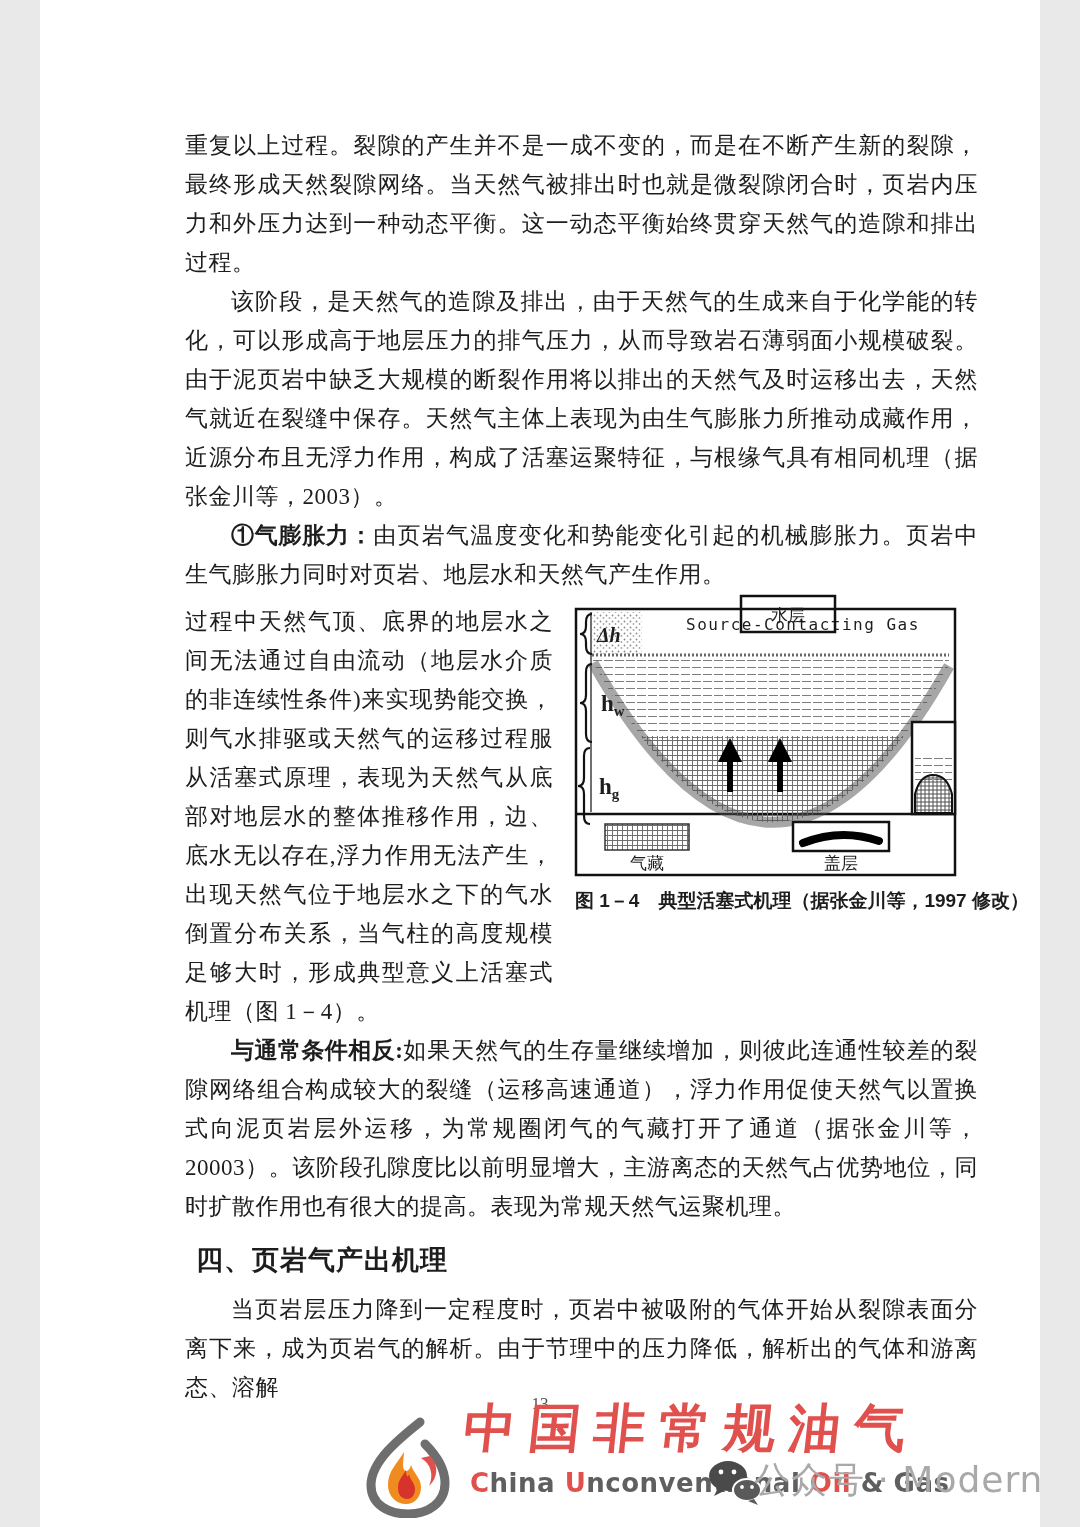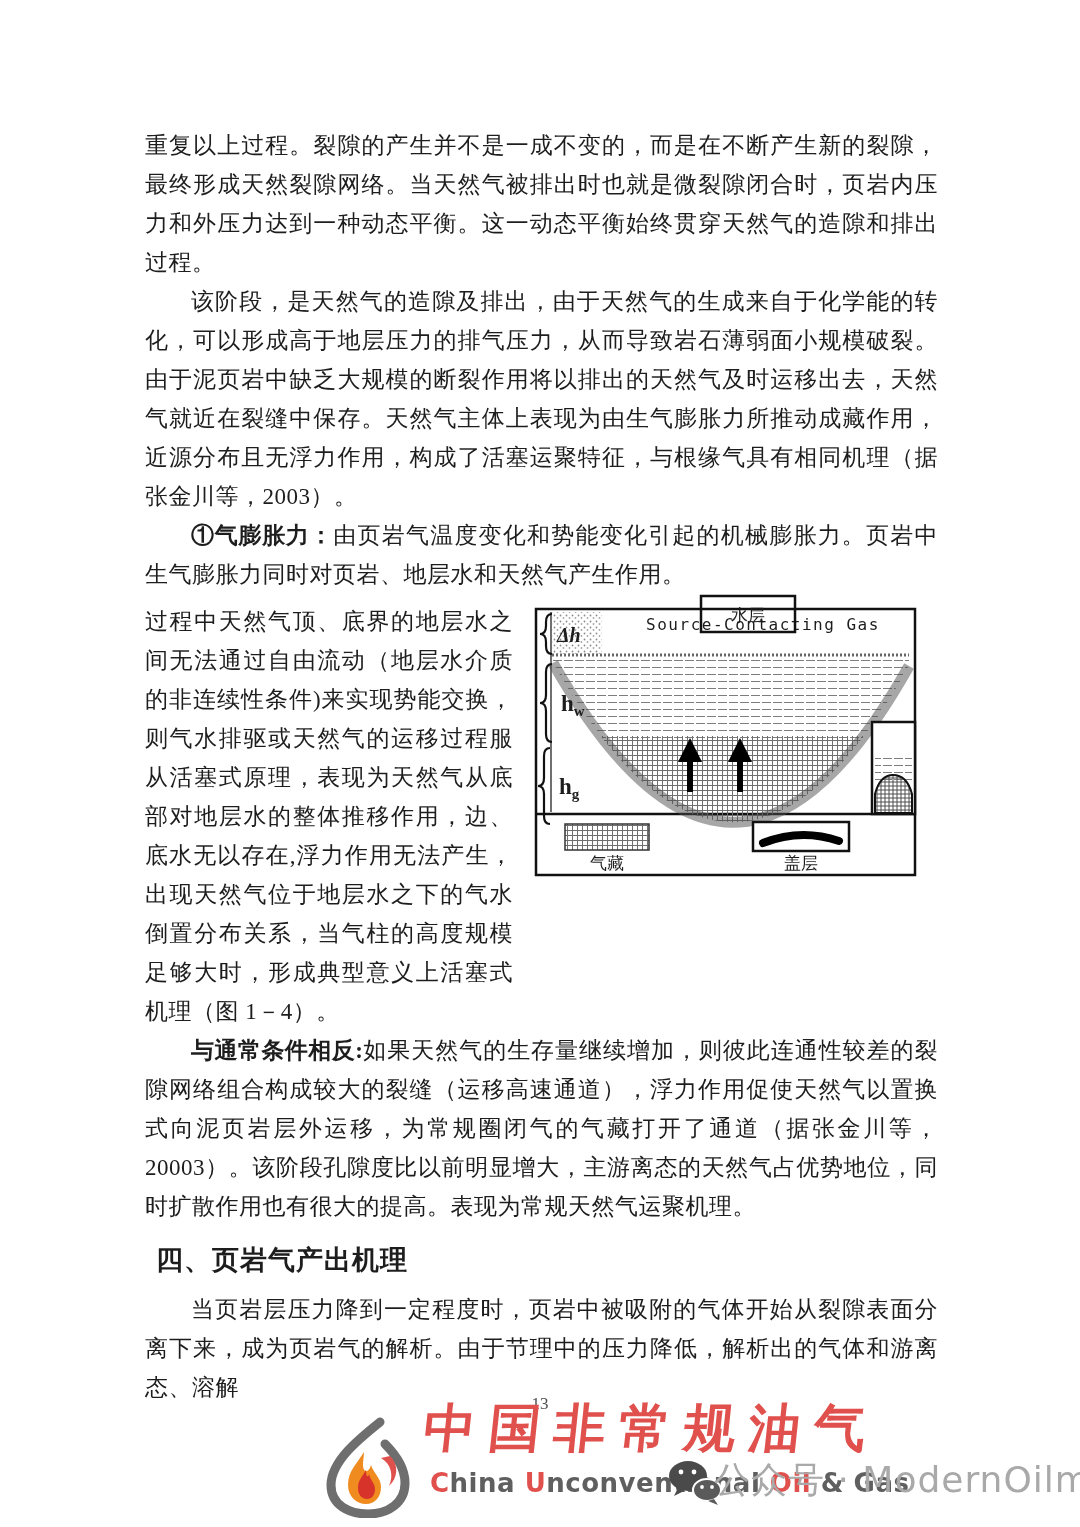--- a/index.html
+++ b/index.html
@@ -1,18 +1,18 @@
 <!DOCTYPE html>
 <html><head>
 <meta charset="utf-8">
 <style>
   html,body{margin:0;padding:0;background:#e9e9e9;}
   .page{
     position:relative;
-    width:1080px;height:1527px;
+    width:1000px;height:1527px;
     margin:0 auto;
     background:#ffffff;
     font-family:"Liberation Serif","DejaVu Serif",serif;
     color:#1d1d1d;
     overflow:hidden;
   }
   .content{
     position:absolute;
     left:145px;top:126px;
     width:793px;
@@ -193,20 +193,21 @@
 
           <g>
             <rect x="30" y="216" width="84" height="26" fill="url(#pGas)" stroke="#333" stroke-width="1.5"></rect>
             <text x="72" y="261" text-anchor="middle" class="svg-cjk">气藏</text>
             <rect x="218" y="214" width="96" height="29" fill="#fff" stroke="#111" stroke-width="2.5"></rect>
             <path d="M228,235 Q266,220 304,233" fill="none" stroke="#000" stroke-width="8" stroke-linecap="round"></path>
             <text x="266" y="261" text-anchor="middle" class="svg-cjk">盖层</text>
           </g>
         </svg>
 
+        <div class="fig-caption">图 1－4　典型活塞式机理（据张金川等，1997 修改）</div>
       </div>
     </div>
 
     <p class="para indent"><span class="lead">与通常条件相反:</span><span>如果天然气的生存量继续增加，则彼此连通性较差的裂隙网络组合构成较大的裂缝（运移高速通道），浮力作用促使天然气以置换式向泥页岩层外运移，为常规圈闭气的气藏打开了通道（据张金川等，20003）。该阶段孔隙度比以前明显增大，主游离态的天然气占优势地位，同时扩散作用也有很大的提高。表现为常规天然气运聚机理。</span></p>
 
     <h2 class="section-heading">四、页岩气产出机理</h2>
 
     <p class="para indent">当页岩层压力降到一定程度时，页岩中被吸附的气体开始从裂隙表面分离下来，成为页岩气的解析。由于节理中的压力降低，解析出的气体和游离态、溶解</p>
   </div>
 

